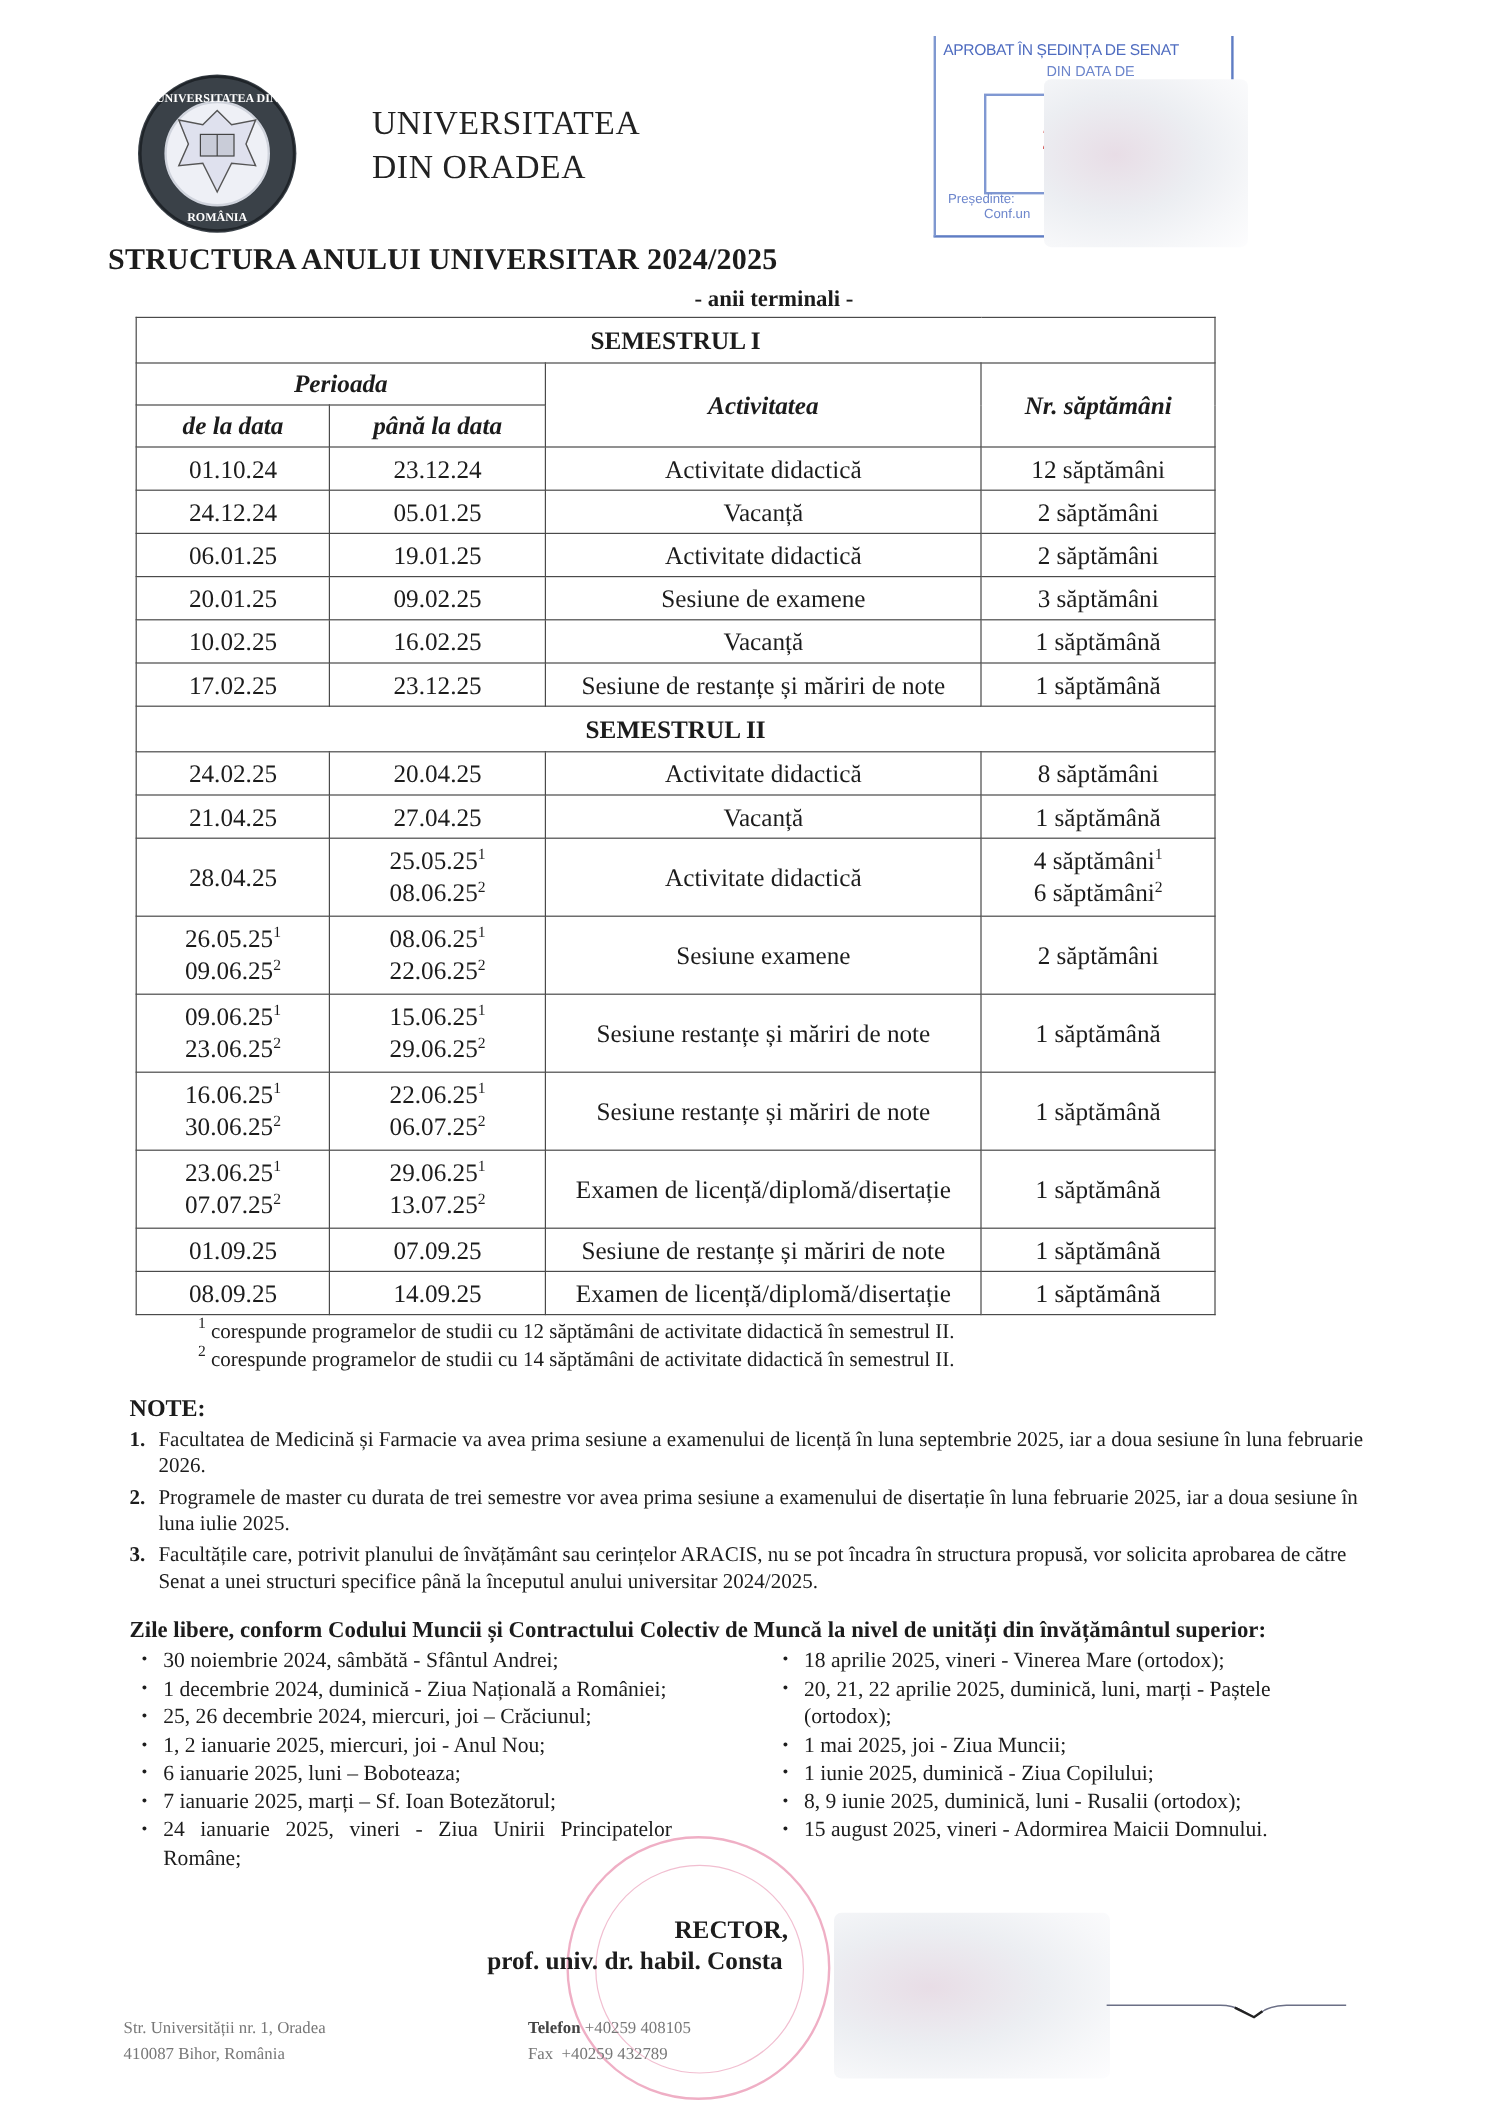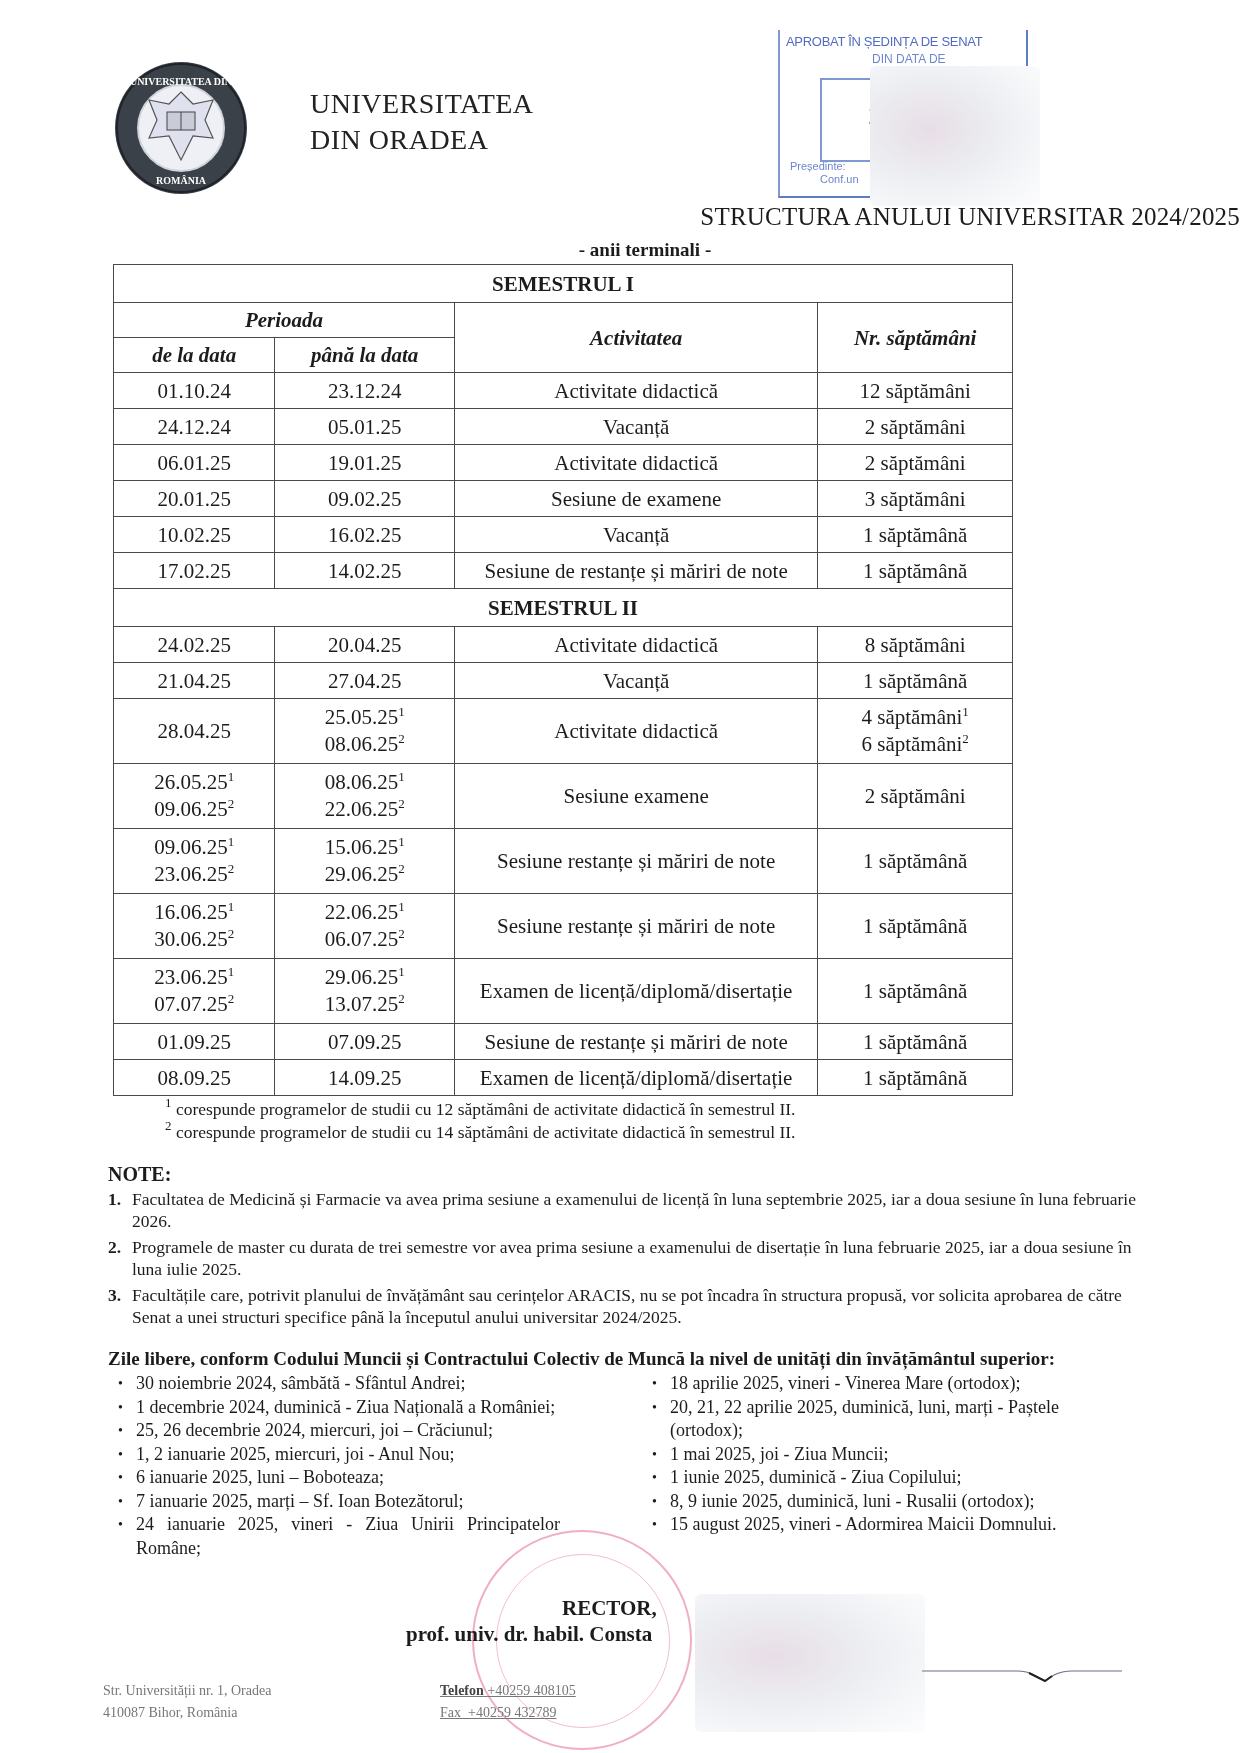--- a/index.html
+++ b/index.html
@@ -16,21 +16,21 @@
   .stamp { left: 778px; top: 30px; width: 250px; height: 168px; border: 2px solid #5f7dc4; border-top: none; border-left: 2px solid #7f98d0; }
   .stamp-top { position: absolute; left: 6px; top: 4px; font-family: "Liberation Sans", sans-serif; font-size: 13px; color: #4f6cc0; letter-spacing: -0.3px; }
   .stamp-top2 { position: absolute; left: 92px; top: 22px; font-family: "Liberation Sans", sans-serif; font-size: 12px; color: #6d86cc; }
   .stamp-box { position: absolute; left: 40px; top: 48px; width: 198px; height: 84px; border: 2px solid #8098d2; }
   .stamp-date { position: absolute; left: 46px; top: 20px; font-family: "Liberation Sans", sans-serif; font-size: 26px; color: #d45a5a; letter-spacing: 1px; }
   .stamp-pres { position: absolute; left: 10px; top: 130px; font-family: "Liberation Sans", sans-serif; font-size: 11px; color: #6d86cc; line-height: 13px; }
   .redaction { border-radius: 6px; background: radial-gradient(ellipse at 35% 45%, #e8dde6 0%, #eceef2 45%, #f6f7f9 75%, #fdfdfe 100%); }
   .redact-stamp { left: 870px; top: 66px; width: 170px; height: 140px; }
 
   
-  .doc-title { left: 0; width: 1240px; top: 203px; text-align: right; font-size: 25px; font-weight: normal; letter-spacing: 0.2px; padding-left: 90px; }
+  .doc-title { left: 0; width: 1240px; top: 203px; text-align: left; font-size: 25px; font-weight: bold; letter-spacing: 0.2px; padding-left: 90px; }
   .doc-subtitle { left: 0; width: 1240px; top: 239px; text-align: center; font-size: 19px; font-weight: bold; padding-left: 50px; }
 
   
   table.sched { position: absolute; left: 113px; top: 264px; width: 900px; border-collapse: collapse; }
   table.sched td { border: 1.5px solid #4a4a4a; text-align: center; vertical-align: middle; font-size: 21px; line-height: 26px; padding: 0 4px; white-space: nowrap; }
   table.sched col.c1 { width: 192px; }
   table.sched col.c2 { width: 208px; }
   table.sched col.c3 { width: 382px; }
   table.sched col.c4 { width: 223px; }
   .sem-head td { font-weight: bold; font-size: 22px; height: 38px; }
@@ -67,21 +67,21 @@
   .rsign-stamp { left: 472px; top: 1530px; width: 220px; height: 220px; border-radius: 50%; border: 2px solid rgba(225,110,150,0.55); }
   .rsign-stamp::after { content: ""; position: absolute; left: 22px; top: 22px; width: 172px; height: 172px; border-radius: 50%; border: 1.5px solid rgba(225,110,150,0.45); }
   .rector { left: 562px; top: 1596px; font-size: 21px; font-weight: bold; }
   .rector-name { left: 406px; top: 1622px; font-size: 21px; font-weight: bold; white-space: nowrap; }
   .redact-sign { left: 695px; top: 1594px; width: 230px; height: 138px; }
   .sign-line { left: 922px; top: 1665px; width: 200px; height: 20px; }
 
   
   .footer { font-size: 14px; line-height: 22px; color: #777; }
   .addr { left: 103px; top: 1680px; }
-  .contact { left: 440px; top: 1680px; text-decoration: underline; }
+  .contact { left: 440px; top: 1680px; }
   .contact b { color: #444; font-weight: bold; }
 </style>
 </head>
 <body>
 
 <svg class="abs logo" viewBox="0 0 136 136">
   <circle cx="68" cy="68" r="66" fill="#3a4148"></circle>
   <circle cx="68" cy="68" r="64" fill="none" stroke="#1f2429" stroke-width="2"></circle>
   <circle cx="68" cy="68" r="43" fill="#eef0f6" stroke="#cfd3dc" stroke-width="2"></circle>
   <polygon points="68,32 80,44 100,40 92,60 100,78 80,76 68,100 56,76 36,78 44,60 36,40 56,44" fill="#dfe1ee" stroke="#555" stroke-width="1.2"></polygon>
@@ -158,21 +158,21 @@
       <td>3 săptămâni</td>
     </tr>
     <tr class="r1">
       <td>10.02.25</td>
       <td>16.02.25</td>
       <td>Vacanță</td>
       <td>1 săptămână</td>
     </tr>
     <tr class="r1">
       <td>17.02.25</td>
-      <td>14.02.25</td>
+      <td>23.12.25</td>
       <td>Sesiune de restanțe și măriri de note</td>
       <td>1 săptămână</td>
     </tr>
 
     <tr class="sem-head">
       <td colspan="4">SEMESTRUL II</td>
     </tr>
     <tr class="r1">
       <td>24.02.25</td>
       <td>20.04.25</td>

